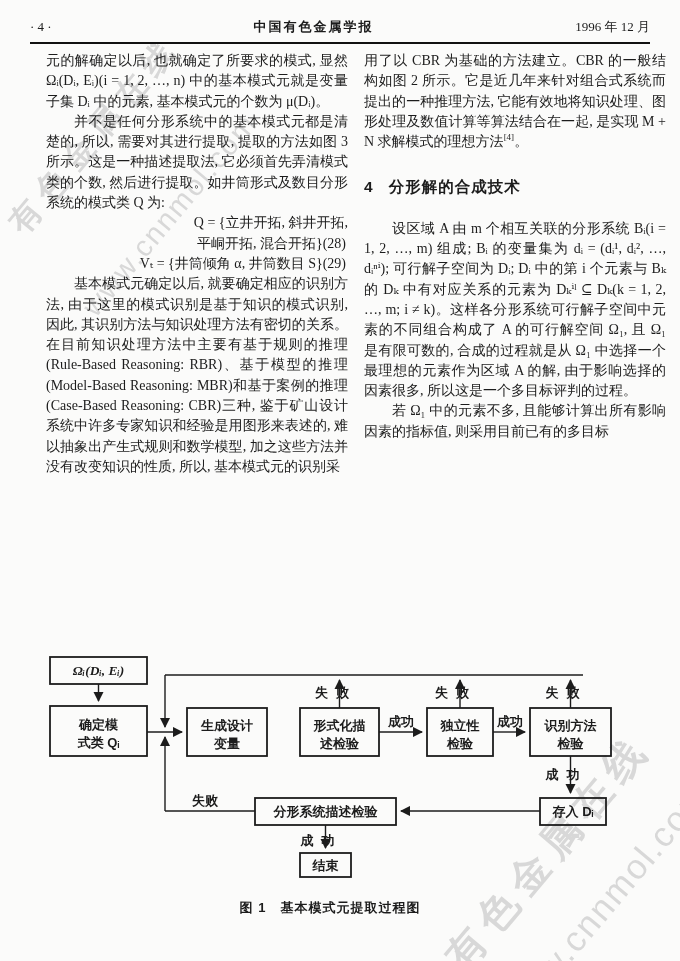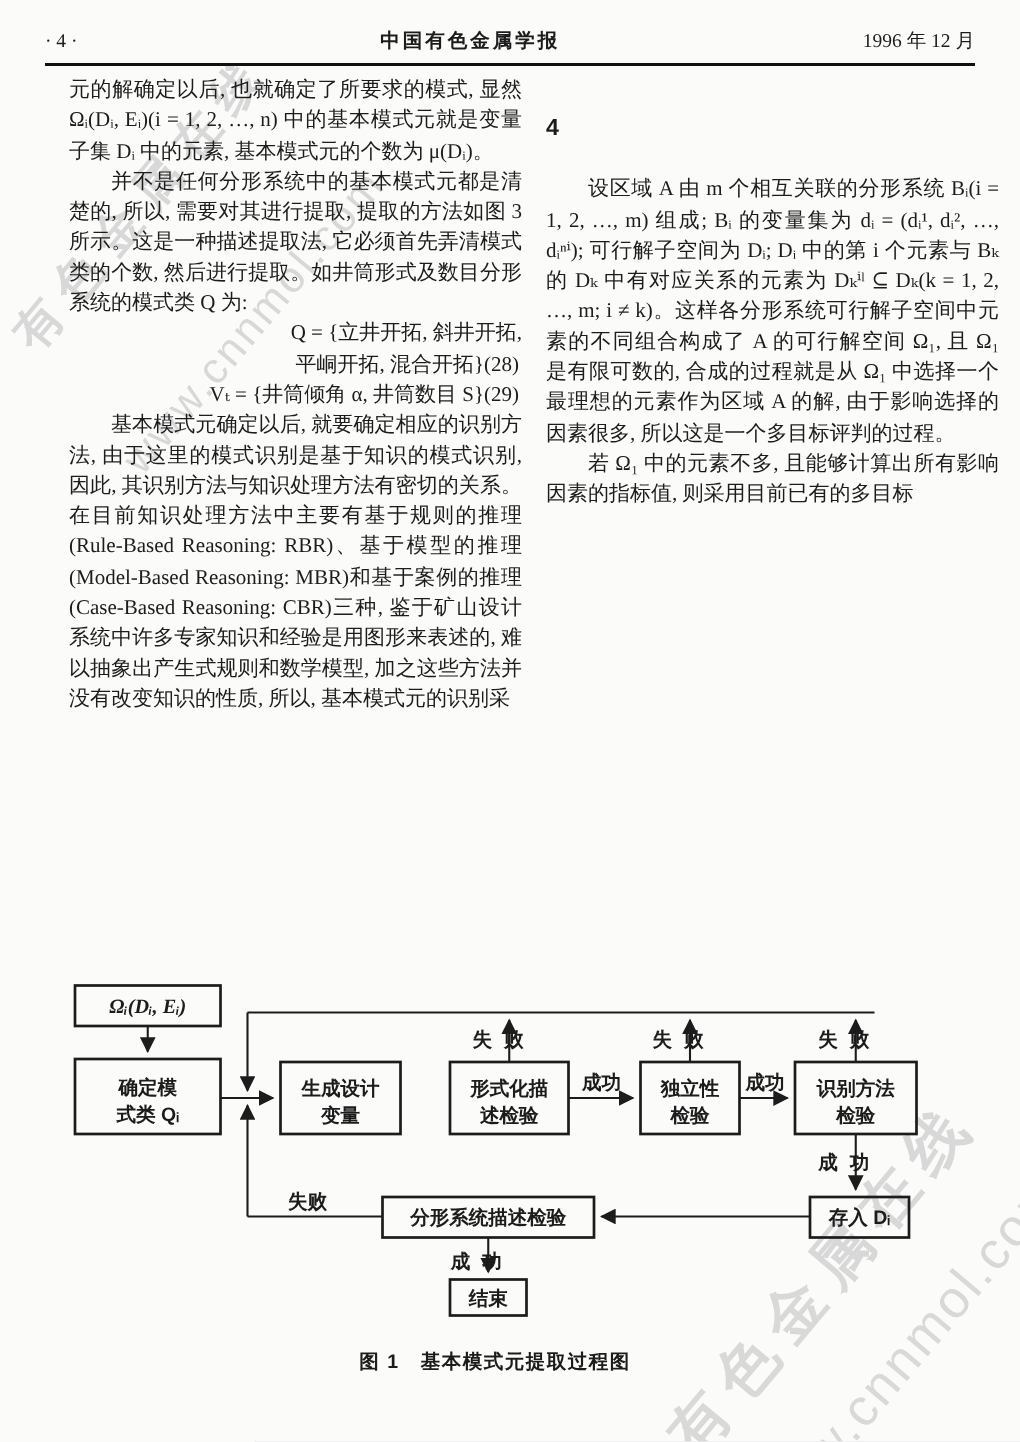--- a/index.html
+++ b/index.html
@@ -100,22 +100,24 @@
         <span class="no">(28)</span>
       </div>
       <div class="eq">
         <span class="body eq-ind1">Vₜ = {井筒倾角 α, 井筒数目 S}</span>
         <span class="no">(29)</span>
       </div>
       <p>基本模式元确定以后, 就要确定相应的识别方法, 由于这里的模式识别是基于知识的模式识别, 因此, 其识别方法与知识处理方法有密切的关系。在目前知识处理方法中主要有基于规则的推理(Rule-Based Reasoning: RBR)、基于模型的推理(Model-Based Reasoning: MBR)和基于案例的推理(Case-Based Reasoning: CBR)三种, 鉴于矿山设计系统中许多专家知识和经验是用图形来表述的, 难以抽象出产生式规则和数学模型, 加之这些方法并没有改变知识的性质, 所以, 基本模式元的识别采</p>
     </div>
 
     <div class="col">
+      <p class="cont"><span>用了以 CBR 为基础的方法建立。CBR 的一般结构如图 2 所示。它是近几年来针对组合式系统而提出的一种推理方法, 它能有效地将知识处理、图形处理及数值计算等算法结合在一起, 是实现 M + N 求解模式的理想方法</span><sup>[4]</sup><span>。</span></p>
       <div class="section-head">
         <span>4</span>
+        <span>分形解的合成技术</span>
       </div>
       <p>设区域 A 由 m 个相互关联的分形系统 Bᵢ(i = 1, 2, …, m) 组成; Bᵢ 的变量集为 dᵢ = (dᵢ¹, dᵢ², …, dᵢⁿⁱ); 可行解子空间为 Dᵢ; Dᵢ 中的第 i 个元素与 Bₖ 的 Dₖ 中有对应关系的元素为 Dₖⁱˡ ⊆ Dₖ(k = 1, 2, …, m; i ≠ k)。这样各分形系统可行解子空间中元素的不同组合构成了 A 的可行解空间 Ω₁, 且 Ω₁ 是有限可数的, 合成的过程就是从 Ω₁ 中选择一个最理想的元素作为区域 A 的解, 由于影响选择的因素很多, 所以这是一个多目标评判的过程。</p>
       <p>若 Ω₁ 中的元素不多, 且能够计算出所有影响因素的指标值, 则采用目前已有的多目标</p>
     </div>
   </div>
 
   <svg id="figure1" width="680" height="313" viewBox="0 0 680 313">
     <defs>
       <marker id="ah" viewBox="0 0 10 10" refX="9" refY="5" markerWidth="7.5" markerHeight="7.5" orient="auto-start-reverse">
         <path d="M0,0 L10,5 L0,10 z" fill="#1c1c1c"></path>

